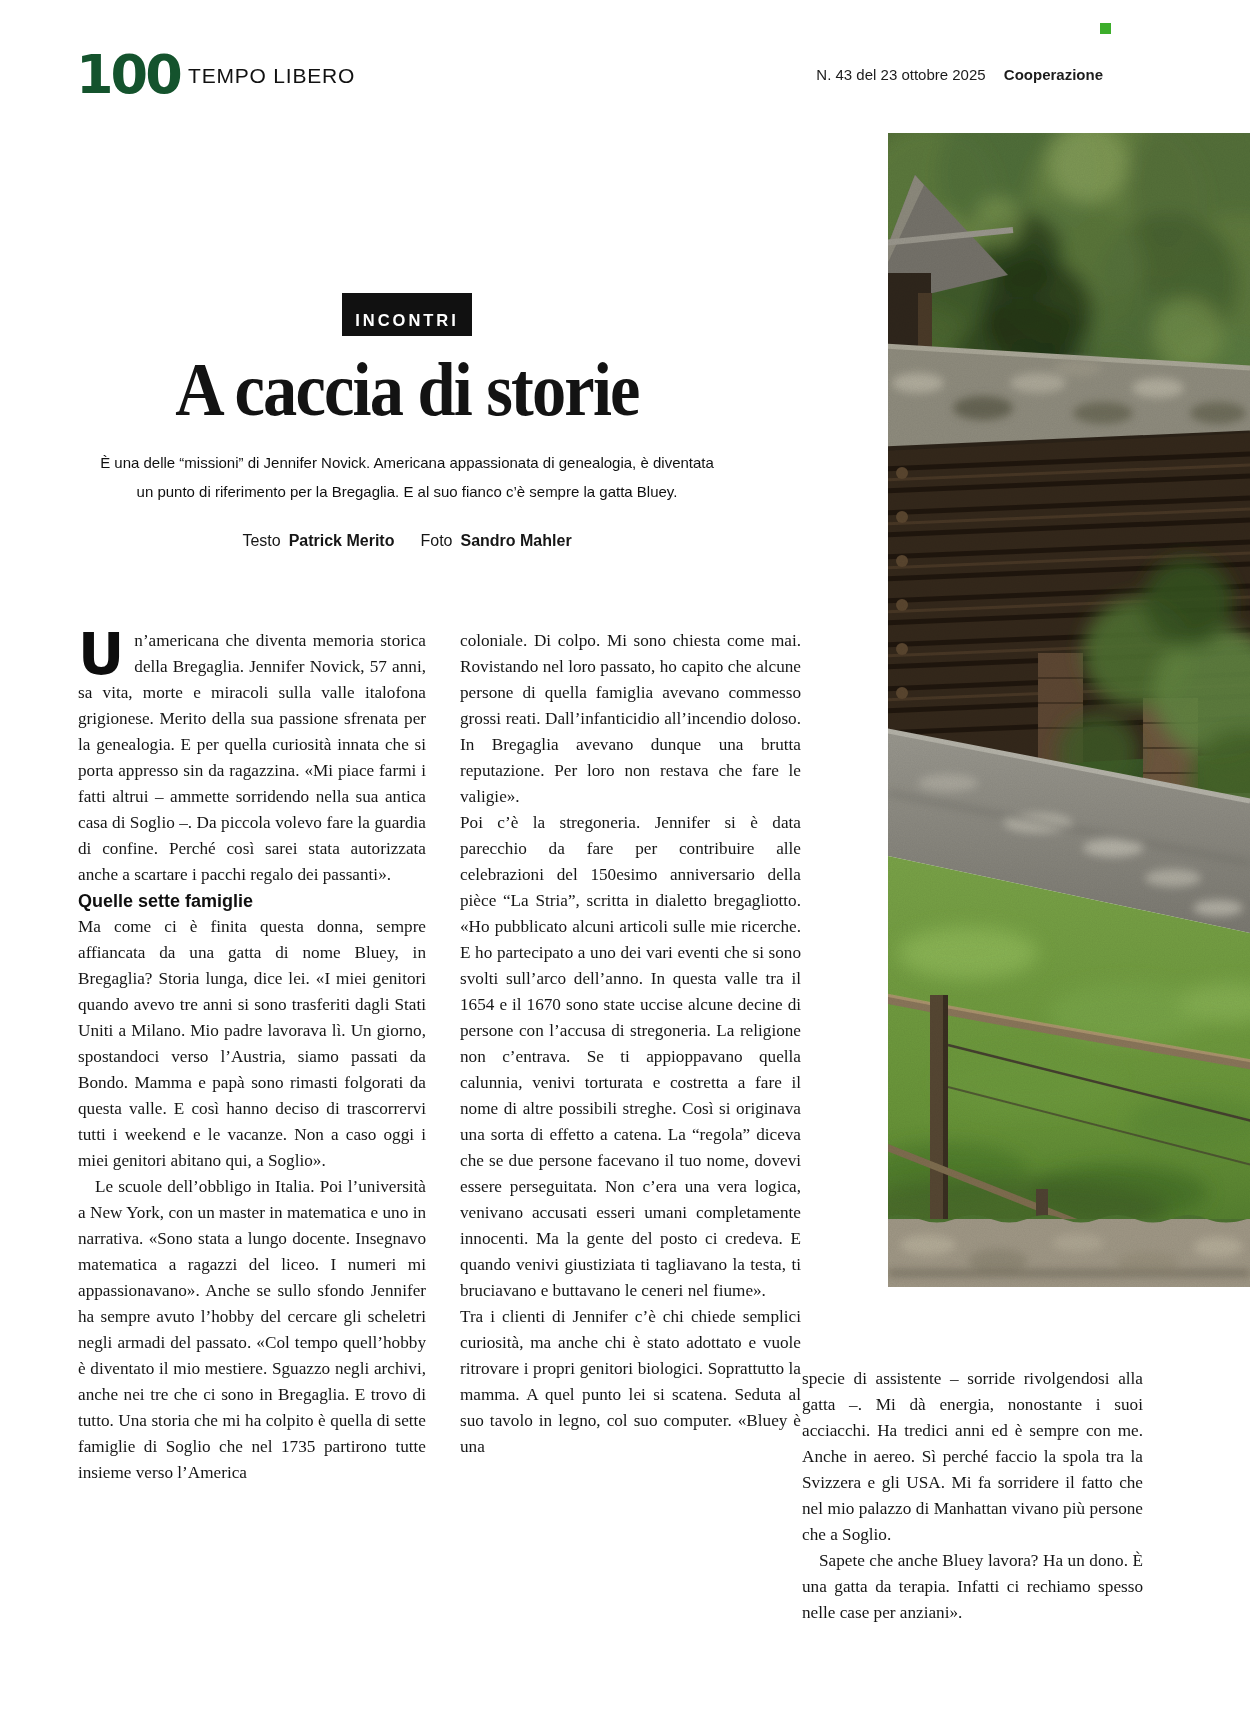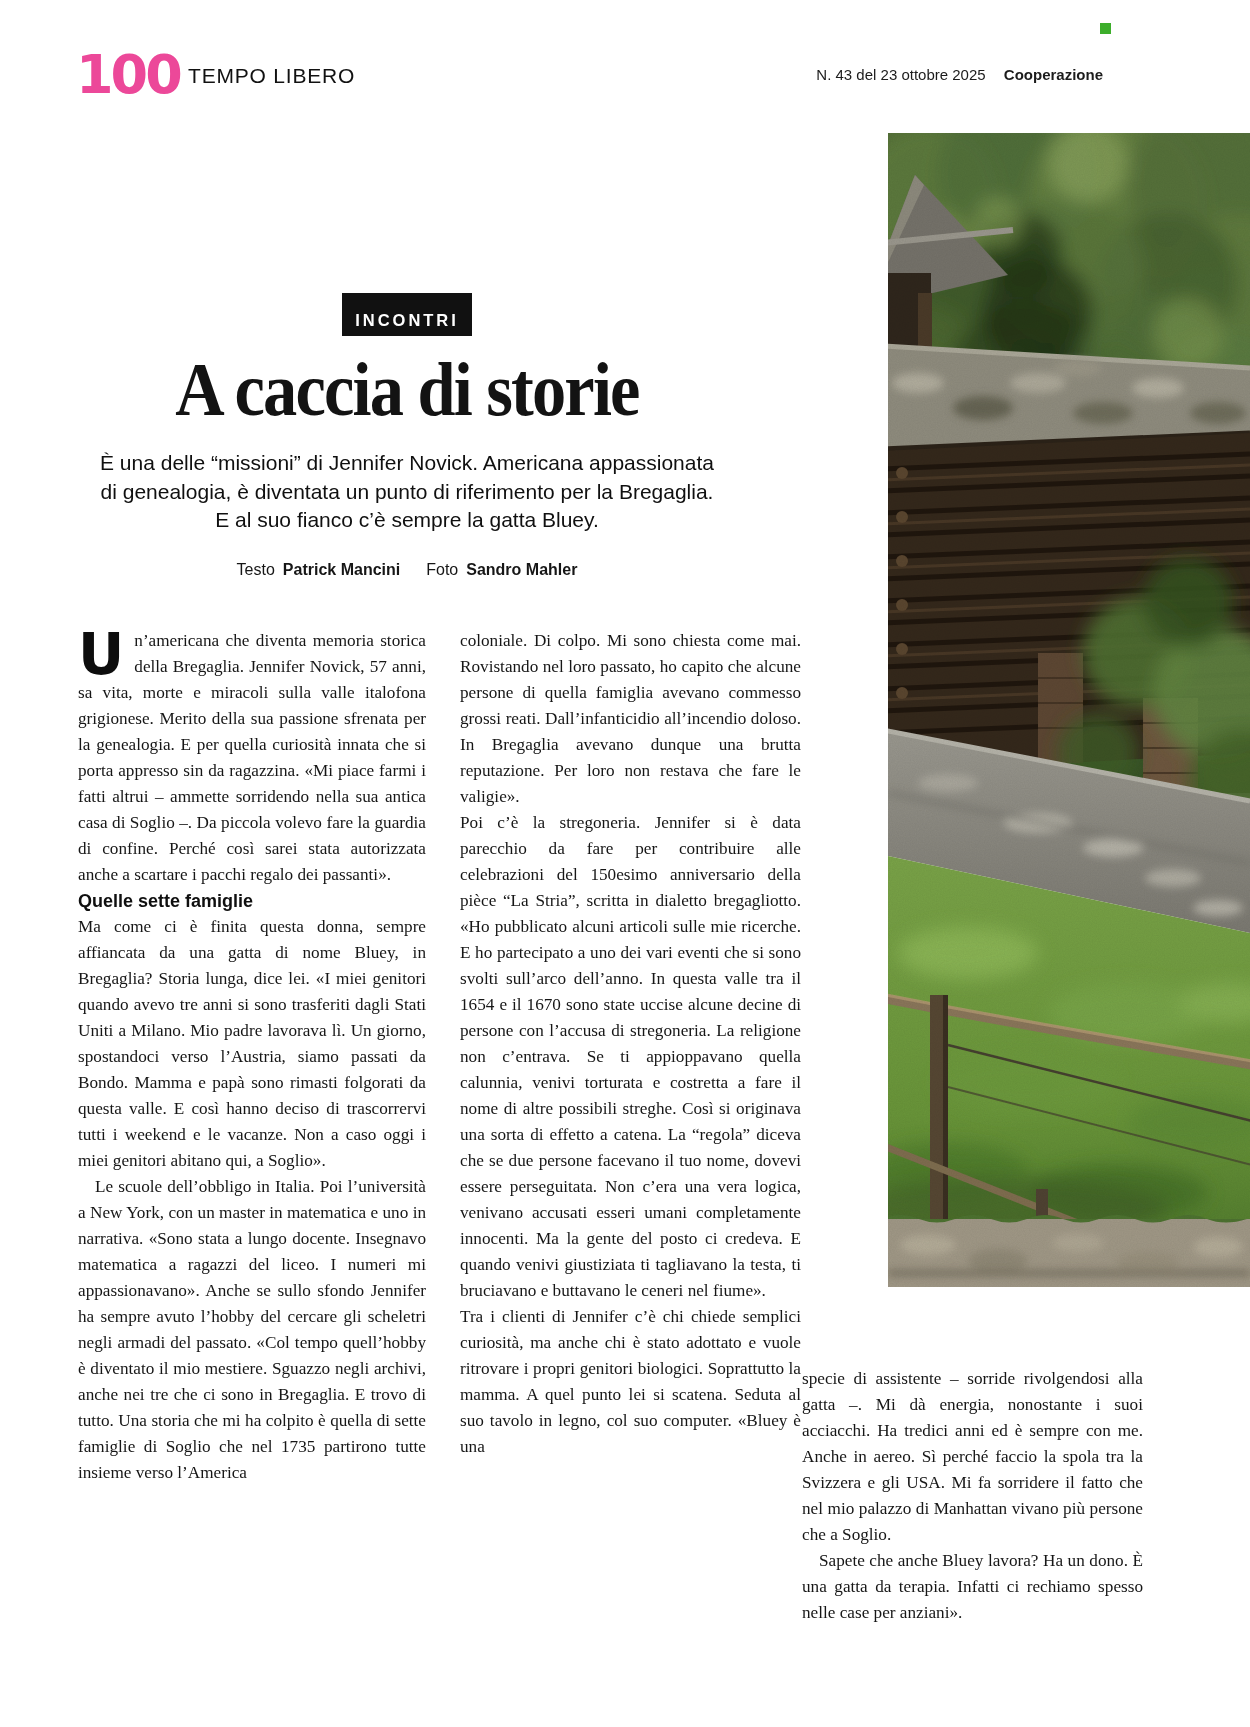--- a/index.html
+++ b/index.html
@@ -6,21 +6,21 @@
   .page{
     position:relative; width:1250px; height:1727px; background:#ffffff;
     margin:0 auto; overflow:hidden;
     font-family:"Liberation Sans",sans-serif; color:#151515;
   }
   
   .corner-mark{position:absolute; left:1100px; top:23px; width:11px; height:11px; background:#3DAE2B;}
   .pagenum{
     position:absolute; left:76px; top:48px;
     font-family:"DejaVu Sans",sans-serif; font-weight:800;
-    font-size:54px; line-height:1; letter-spacing:-3px; color:#ec4899;
+    font-size:54px; line-height:1; letter-spacing:-3px; color:#14532d;
   }
   .section{
     position:absolute; left:188px; top:64px;
     font-size:21px; font-weight:400; letter-spacing:0.8px; color:#111;
   }
   .issue-info{
     position:absolute; right:147px; top:66px; font-size:15px; color:#1c1c1c; white-space:nowrap;text-align:right;
   }
   .issue-info .date{font-weight:400;}
   .issue-info .mag{font-weight:700; margin-left:14px;}
@@ -32,21 +32,21 @@
     padding:18px 13px 6px;
   }
   h1.title{
     margin:14px 0 0; font-family:"Liberation Serif",serif; font-weight:700;
     font-size:76px; line-height:1.04; letter-spacing:-2px; color:#131313;
     transform:scaleX(.9); transform-origin:50% 50%;
     white-space:nowrap;
   }
   .intro{
     margin:20px auto 0; width:622px;
-    font-size:21px; line-height:28.5px; color:#101010;
+    font-size:15px; line-height:28.5px; color:#101010;
   }
   .byline{margin:26px 0 0; font-size:16px; color:#161616;}
   .byline .label{font-weight:400;}
   .byline strong{font-weight:700; margin-left:8px;}
   .byline .gap{display:inline-block; width:26px;}
   
   .col{
     position:absolute; top:628px; width:341px;
     font-family:"Liberation Serif",serif; font-size:17.2px; line-height:26px;
     text-align:justify; color:#161616;
@@ -256,21 +256,21 @@
 
       <rect x="0" y="0" width="362" height="1154" filter="url(#grainF)"></rect>
     </svg>
   </figure>
 
   <div class="heading">
     <div class="badge">INCONTRI</div>
     <h1 class="title">A caccia di storie</h1>
     <p class="intro">È una delle “missioni” di Jennifer Novick. Americana appassionata di genealogia, è diventata un punto di riferimento per la Bregaglia. E al suo fianco c’è sempre la gatta Bluey.</p>
     <p class="byline">
-      <span class="label">Testo</span><strong>Patrick Mancini</strong><span class="gap"></span><span class="label">Foto</span><strong>Sandro Mahler</strong>
+      <span class="label">Testo</span><strong>Patrick Merito</strong><span class="gap"></span><span class="label">Foto</span><strong>Sandro Mahler</strong>
     </p>
   </div>
 
   <div class="col col1">
     <p><span class="dropcap">U</span><span>n’americana che diventa memoria storica della Bregaglia. Jennifer Novick, 57 anni, sa vita, morte e miracoli sulla valle italofona grigionese. Merito della sua passione sfrenata per la genealogia. E per quella curiosità innata che si porta appresso sin da ragazzina. «Mi piace farmi i fatti altrui – ammette sorridendo nella sua antica casa di Soglio –. Da piccola volevo fare la guardia di confine. Perché così sarei stata autorizzata anche a scartare i pacchi regalo dei passanti».</span></p>
     <p class="subhead">Quelle sette famiglie</p>
     <p>Ma come ci è finita questa donna, sempre affiancata da una gatta di nome Bluey, in Bregaglia? Storia lunga, dice lei. «I miei genitori quando avevo tre anni si sono trasferiti dagli Stati Uniti a Milano. Mio padre lavorava lì. Un giorno, spostandoci verso l’Austria, siamo passati da Bondo. Mamma e papà sono rimasti folgorati da questa valle. E così hanno deciso di trascorrervi tutti i weekend e le vacanze. Non a caso oggi i miei genitori abitano qui, a Soglio».</p>
     <p class="indent">Le scuole dell’obbligo in Italia. Poi l’università a New York, con un master in matematica e uno in narrativa. «Sono stata a lungo docente. Insegnavo matematica a ragazzi del liceo. I numeri mi appassionavano». Anche se sullo sfondo Jennifer ha sempre avuto l’hobby del cercare gli scheletri negli armadi del passato. «Col tempo quell’hobby è diventato il mio mestiere. Sguazzo negli archivi, anche nei tre che ci sono in Bregaglia. E trovo di tutto. Una storia che mi ha colpito è quella di sette famiglie di Soglio che nel 1735 partirono tutte insieme verso l’America</p>
   </div>
 

